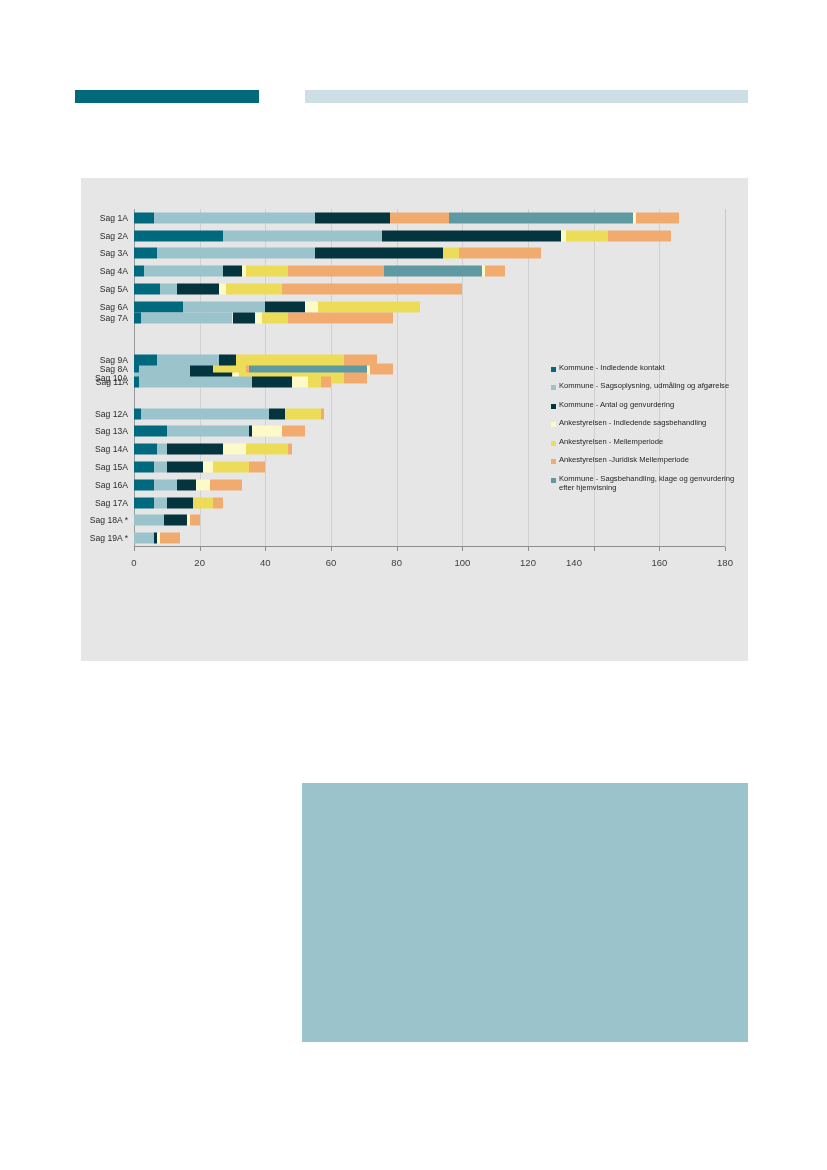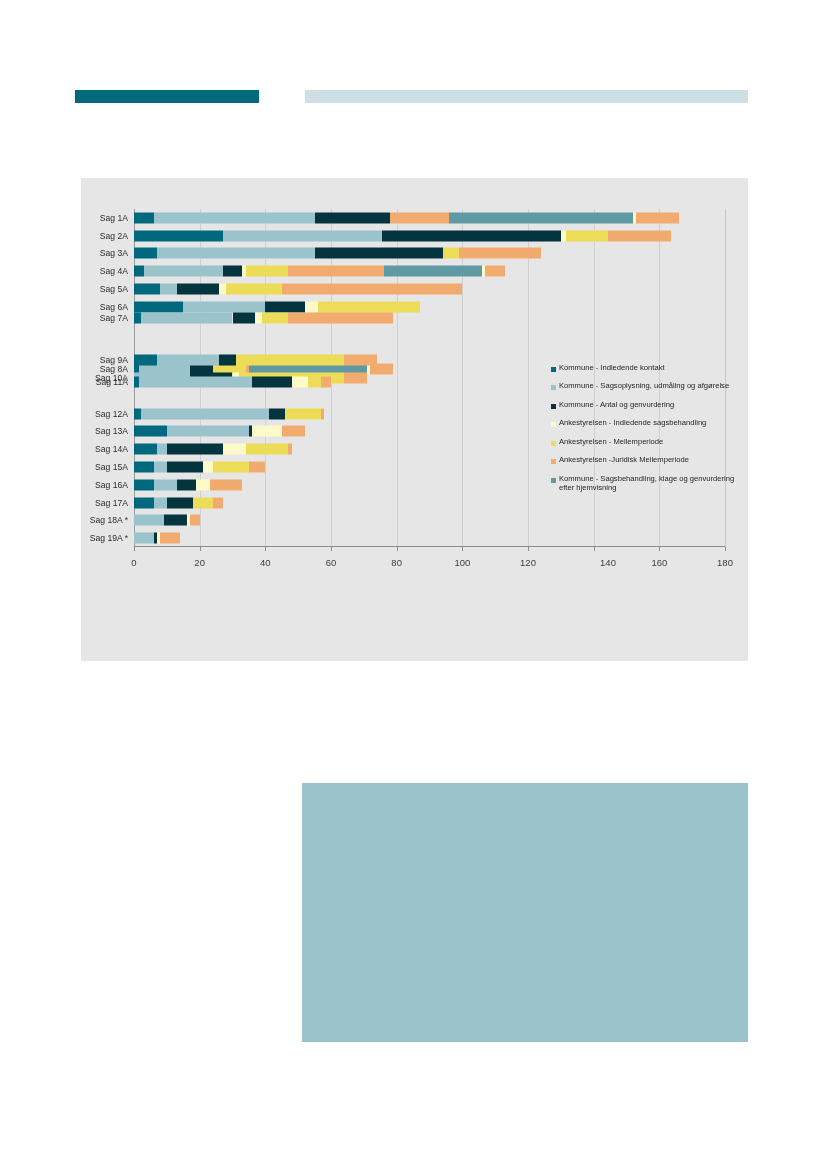--- a/index.html
+++ b/index.html
@@ -380,21 +380,21 @@
         <div class="tick-label" style="left: 131.333px;">40</div>
         <div class="tickmark" style="left: 197px;"></div>
         <div class="tick-label" style="left: 197px;">60</div>
         <div class="tickmark" style="left: 262.667px;"></div>
         <div class="tick-label" style="left: 262.667px;">80</div>
         <div class="tickmark" style="left: 328.333px;"></div>
         <div class="tick-label" style="left: 328.333px;">100</div>
         <div class="tickmark" style="left: 394px;"></div>
         <div class="tick-label" style="left: 394px;">120</div>
         <div class="tickmark" style="left: 459.667px;"></div>
-        <div class="tick-label" style="left: 474px;">140</div>
+        <div class="tick-label" style="left: 440px;">140</div>
         <div class="tickmark" style="left: 525.333px;"></div>
         <div class="tick-label" style="left: 525.333px;">160</div>
         <div class="tickmark" style="left: 591px;"></div>
         <div class="tick-label" style="left: 591px;">180</div>
       </div>
   </div>
 
   <div id="legend">
       <div class="legend-item">
         <span class="legend-swatch" style="background: rgb(0, 105, 125);"></span>

